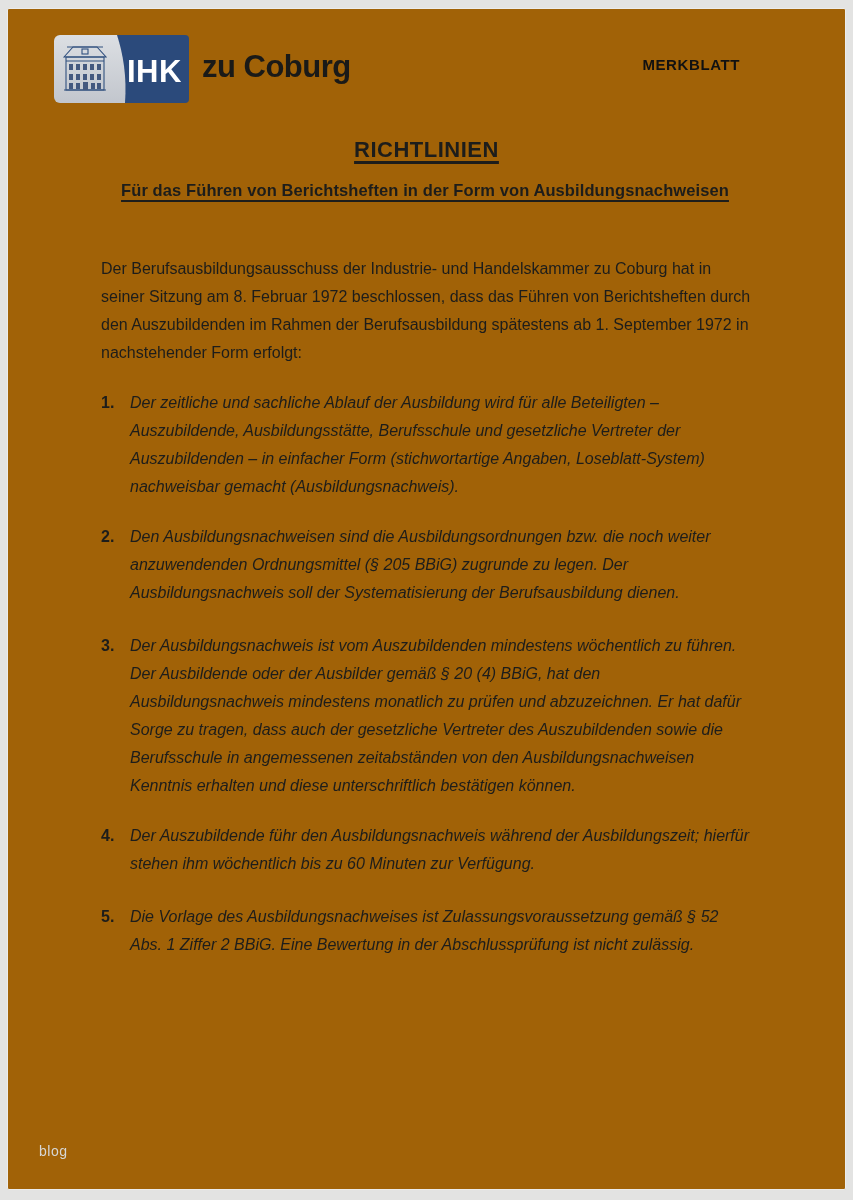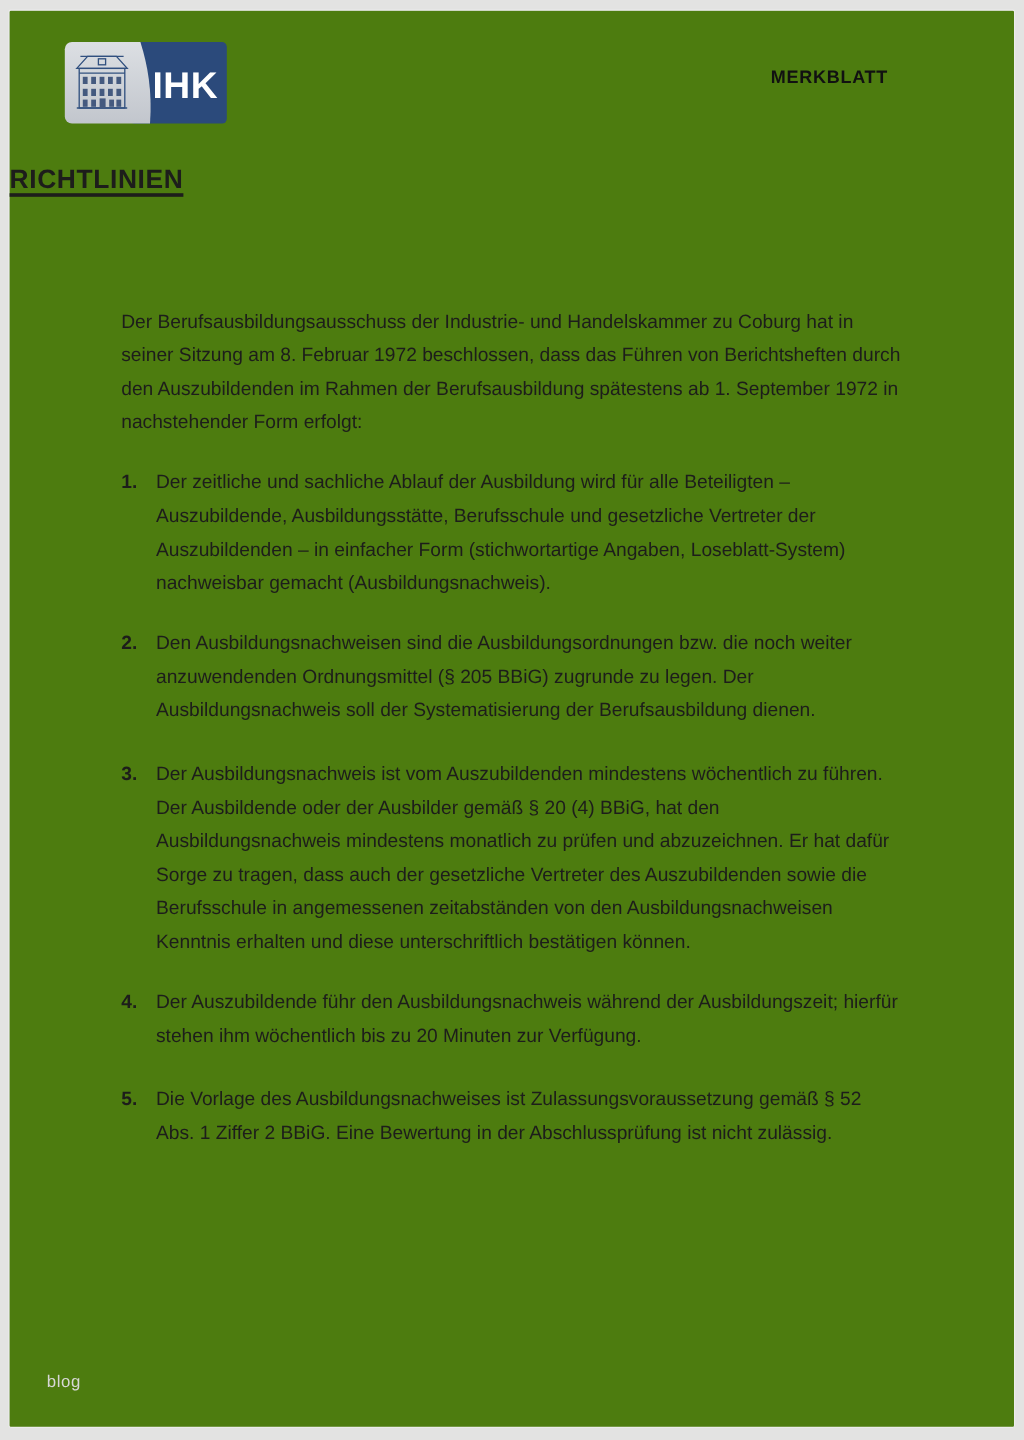--- a/index.html
+++ b/index.html
@@ -16,21 +16,21 @@
     margin: 0 auto;
     background: #e3e3e2;
     overflow: hidden;
   }
   .page {
     position: absolute;
     left: 7px;
     top: 8px;
     right: 7px;
     bottom: 10px;
-    background: #4d7c0f;
+    background: #a16207;
     border: 1px solid #ececeb;
     border-radius: 2px;
   }
   
   .header {
     position: absolute;
     left: 38px;
     top: 24px;
     right: 38px;
     height: 80px;
@@ -59,20 +59,21 @@
     font-weight: 700;
     letter-spacing: 0.6px;
     color: #111;
   }
   
   .doc-title {
     position: absolute;
     left: 0;
     top: 128px;
     width: 100%;
+    text-align: center;
     font-size: 22px;
     font-weight: 700;
     letter-spacing: 0.5px;
     text-decoration: underline;
     text-decoration-thickness: 2.5px;
     text-underline-offset: 4px;
   }
   .doc-subtitle {
     position: absolute;
     left: 93px;
@@ -107,20 +108,21 @@
     display: flex;
     margin-top: 22px;
   }
   .g-item .num {
     flex: 0 0 29px;
     font-weight: 700;
   }
   .g-item .txt {
     flex: 1 1 auto;
     max-width: 623px;
+    font-style: italic;
   }
   
   .g-item.sp-lg { margin-top: 25px; }
   
   .watermark {
     position: absolute;
     left: 31px;
     bottom: 30px;
     font-size: 14px;
     color: #d7d7d6;
@@ -169,47 +171,49 @@
             <rect x="44" y="40" width="4" height="6"></rect>
             <rect x="16" y="49" width="4" height="6"></rect>
             <rect x="23" y="49" width="4" height="6"></rect>
             <rect x="30" y="48" width="5" height="8"></rect>
             <rect x="38" y="49" width="4" height="6"></rect>
             <rect x="44" y="49" width="4" height="6"></rect>
           </g>
 
           <text x="74" y="48" font-family="Liberation Sans, sans-serif" font-size="31" font-weight="bold" fill="#ffffff" letter-spacing="0.5">IHK</text>
         </svg>
+        <span class="logo-region">zu Coburg</span>
       </div>
 
       <div class="merkblatt">MERKBLATT</div>
     </div>
 
     <div class="doc-title">RICHTLINIEN</div>
 
+    <div class="doc-subtitle">Für das Führen von Berichtsheften in der Form von Ausbildungsnachweisen</div>
 
     <div class="content">
       <p class="intro">Der Berufsausbildungsausschuss der Industrie- und Handelskammer zu Coburg hat in seiner Sitzung am 8. Februar 1972 beschlossen, dass das Führen von Berichtsheften durch den Auszubildenden im Rahmen der Berufsausbildung spätestens ab 1. September 1972 in nachstehender Form erfolgt:</p>
 
       <ol class="guidelines">
         <li class="g-item">
           <span class="num">1.</span>
           <span class="txt">Der zeitliche und sachliche Ablauf der Ausbildung wird für alle Beteiligten – Auszubildende, Ausbildungsstätte, Berufsschule und gesetzliche Vertreter der Auszubildenden – in einfacher Form (stichwortartige Angaben, Loseblatt-System) nachweisbar gemacht (Ausbildungsnachweis).</span>
         </li>
         <li class="g-item">
           <span class="num">2.</span>
           <span class="txt">Den Ausbildungsnachweisen sind die Ausbildungsordnungen bzw. die noch weiter anzuwendenden Ordnungsmittel (§ 205 BBiG) zugrunde zu legen. Der Ausbildungsnachweis soll der Systematisierung der Berufsausbildung dienen.</span>
         </li>
         <li class="g-item sp-lg">
           <span class="num">3.</span>
           <span class="txt">Der Ausbildungsnachweis ist vom Auszubildenden mindestens wöchentlich zu führen. Der Ausbildende oder der Ausbilder gemäß § 20 (4) BBiG, hat den Ausbildungsnachweis mindestens monatlich zu prüfen und abzuzeichnen. Er hat dafür Sorge zu tragen, dass auch der gesetzliche Vertreter des Auszubildenden sowie die Berufsschule in angemessenen zeitabständen von den Ausbildungsnachweisen Kenntnis erhalten und diese unterschriftlich bestätigen können.</span>
         </li>
         <li class="g-item">
           <span class="num">4.</span>
-          <span class="txt">Der Auszubildende führ den Ausbildungsnachweis während der Ausbildungszeit; hierfür stehen ihm wöchentlich bis zu 20 Minuten zur Verfügung.</span>
+          <span class="txt">Der Auszubildende führ den Ausbildungsnachweis während der Ausbildungszeit; hierfür stehen ihm wöchentlich bis zu 60 Minuten zur Verfügung.</span>
         </li>
         <li class="g-item sp-lg">
           <span class="num">5.</span>
           <span class="txt">Die Vorlage des Ausbildungsnachweises ist Zulassungsvoraussetzung gemäß § 52 Abs. 1 Ziffer 2 BBiG. Eine Bewertung in der Abschlussprüfung ist nicht zulässig.</span>
         </li>
       </ol>
     </div>
 
     <div class="watermark">blog</div>
   </div>

